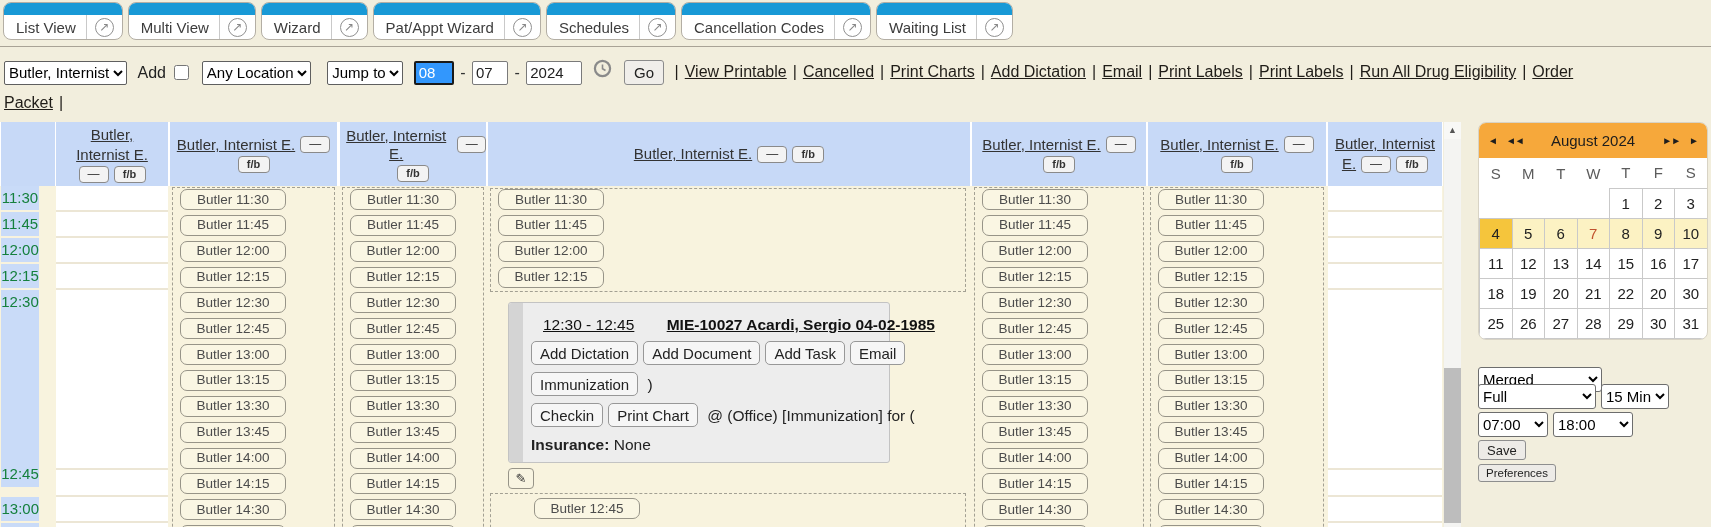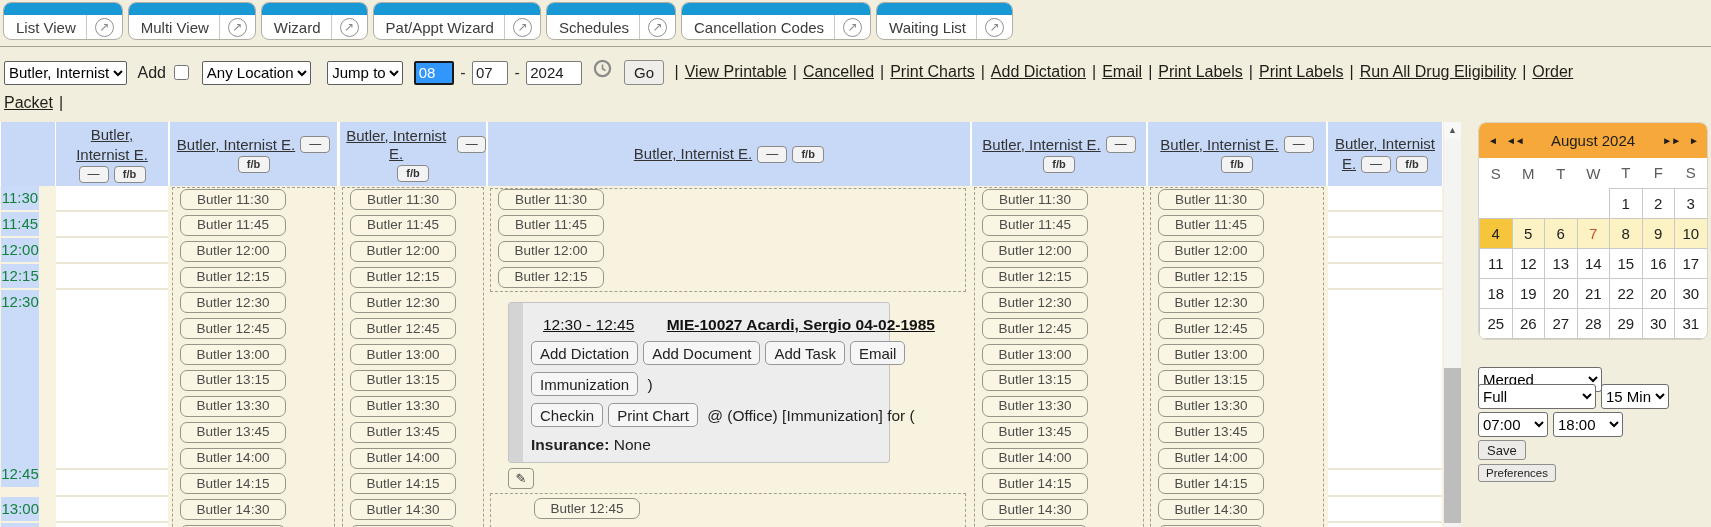--- a/index.html
+++ b/index.html
@@ -382,21 +382,21 @@
 <div class="setting" style="left:1478px; top:384px;">
   <select style="width:118px;"><option>Full</option></select>
 </div>
 <div class="setting" style="left:1601px; top:384px;">
   <select style="width:68px;"><option>15 Min.</option></select>
 </div>
 <div class="setting" style="left:1478px; top:412px;">
   <select style="width:70px;"><option>07:00</option></select>
 </div>
 <div class="setting" style="left:1553px; top:412px;">
-  <select style="width:70px;"><option>18:00</option></select>
+  <select style="width:80px;"><option>18:00</option></select>
 </div>
 <button class="save-btn">Save</button>
 <button class="prefs-btn">Preferences</button>
 
 <div class="slotbox" style="left: 172px; top: 187px; width: 163px; height: 400px; z-index: 2;"></div>
 <button class="slotbtn" style="left: 180px; top: 189px; z-index: 3;">Butler 11:30</button>
 <button class="slotbtn" style="left: 180px; top: 214.85px; z-index: 3;">Butler 11:45</button>
 <button class="slotbtn" style="left: 180px; top: 240.7px; z-index: 3;">Butler 12:00</button>
 <button class="slotbtn" style="left: 180px; top: 266.55px; z-index: 3;">Butler 12:15</button>
 <button class="slotbtn" style="left: 180px; top: 292.4px; z-index: 3;">Butler 12:30</button>

